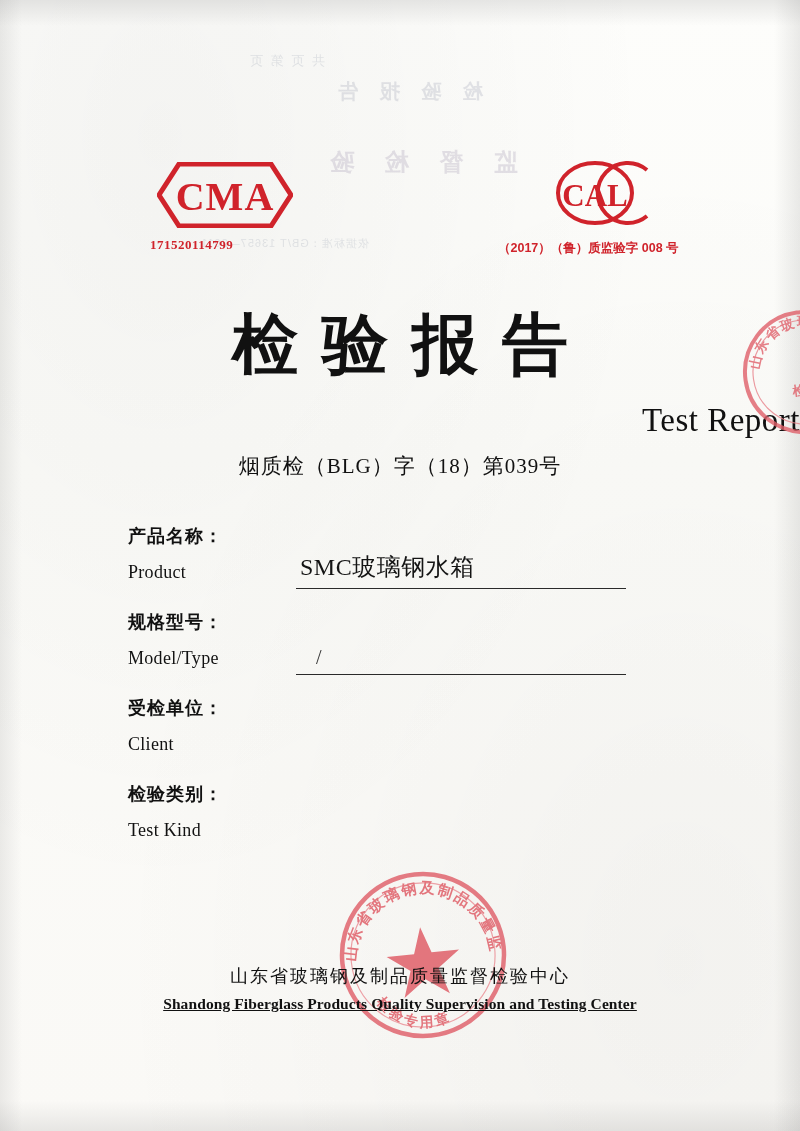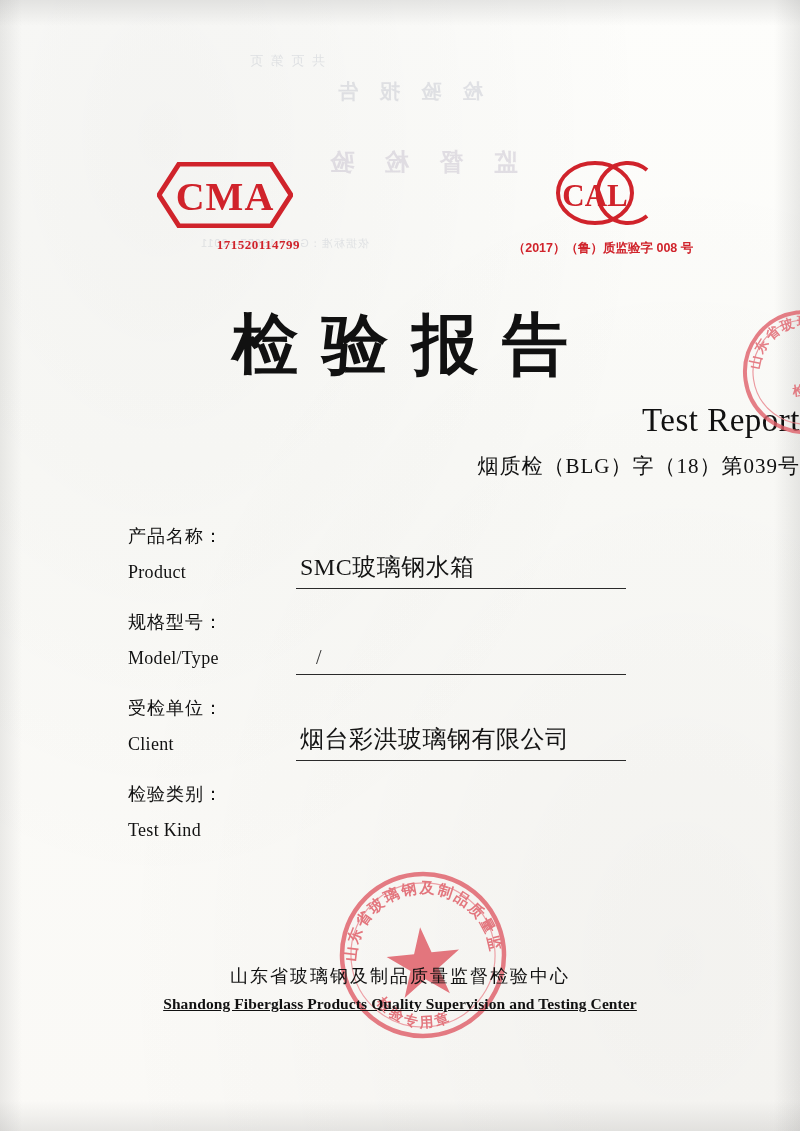--- a/index.html
+++ b/index.html
@@ -67,21 +67,21 @@
     color: #1a1a1a;
     font-family: "Liberation Serif", serif;
   }
 
   
   .cma-wrap {
     position: absolute;
     top: 162px;
     left: 150px;
     width: 150px;
-    text-align: right;
+    text-align: left;
   }
   .cma-shape {
     position: relative;
     width: 136px;
     height: 66px;
     margin: 0 auto;
   }
   .cma-shape svg { display: block; }
   .cma-code {
     margin-top: 9px;
@@ -91,21 +91,20 @@
     font-family: "Liberation Serif", serif;
     letter-spacing: 0.5px;
   }
 
   
   .cal-wrap {
     position: absolute;
     top: 160px;
     left: 498px;
     width: 210px;
-    text-align: center;
   }
   .cal-shape {
     width: 96px;
     height: 70px;
     margin: 0 auto;
     position: relative;
   }
   .cal-code {
     margin-top: 10px;
     font-size: 12.5px;
@@ -138,21 +137,21 @@
     font-size: 33px;
     font-weight: normal;
     color: #111;
     letter-spacing: 0.5px;
   }
   .title-code {
     position: absolute;
     top: 452px;
     left: 0;
     width: 800px;
-    text-align: right;
+    text-align: center;
     font-size: 21px;
     color: #111;
     letter-spacing: 1px;
   }
 
   
   .fields {
     position: absolute;
     top: 524px;
     left: 128px;
@@ -162,20 +161,21 @@
     position: relative;
     height: 86px;
   }
   .f-label-cn {
     position: absolute;
     left: 0;
     top: 0;
     font-size: 18px;
     color: #111;
     letter-spacing: 1px;
+    font-weight: bold;
   }
   .f-label-en {
     position: absolute;
     left: 0;
     top: 38px;
     font-size: 18px;
     color: #111;
     letter-spacing: 0.3px;
   }
   .f-value-wrap {
@@ -319,23 +319,20 @@
       <div class="f-label-cn">规格型号：</div>
       <div class="f-label-en">Model/Type</div>
       <div class="f-value-wrap">
         <div class="f-value slash">/</div>
       </div>
     </div>
 
     <div class="field">
       <div class="f-label-cn">受检单位：</div>
       <div class="f-label-en">Client</div>
-      <div class="f-value-wrap">
-        <div class="f-value">烟台彩洪玻璃钢有限公司</div>
-      </div>
     </div>
 
     <div class="field">
       <div class="f-label-cn">检验类别：</div>
       <div class="f-label-en">Test Kind</div>
     </div>
 
   </div>
 
   <div class="stamp-edge">

